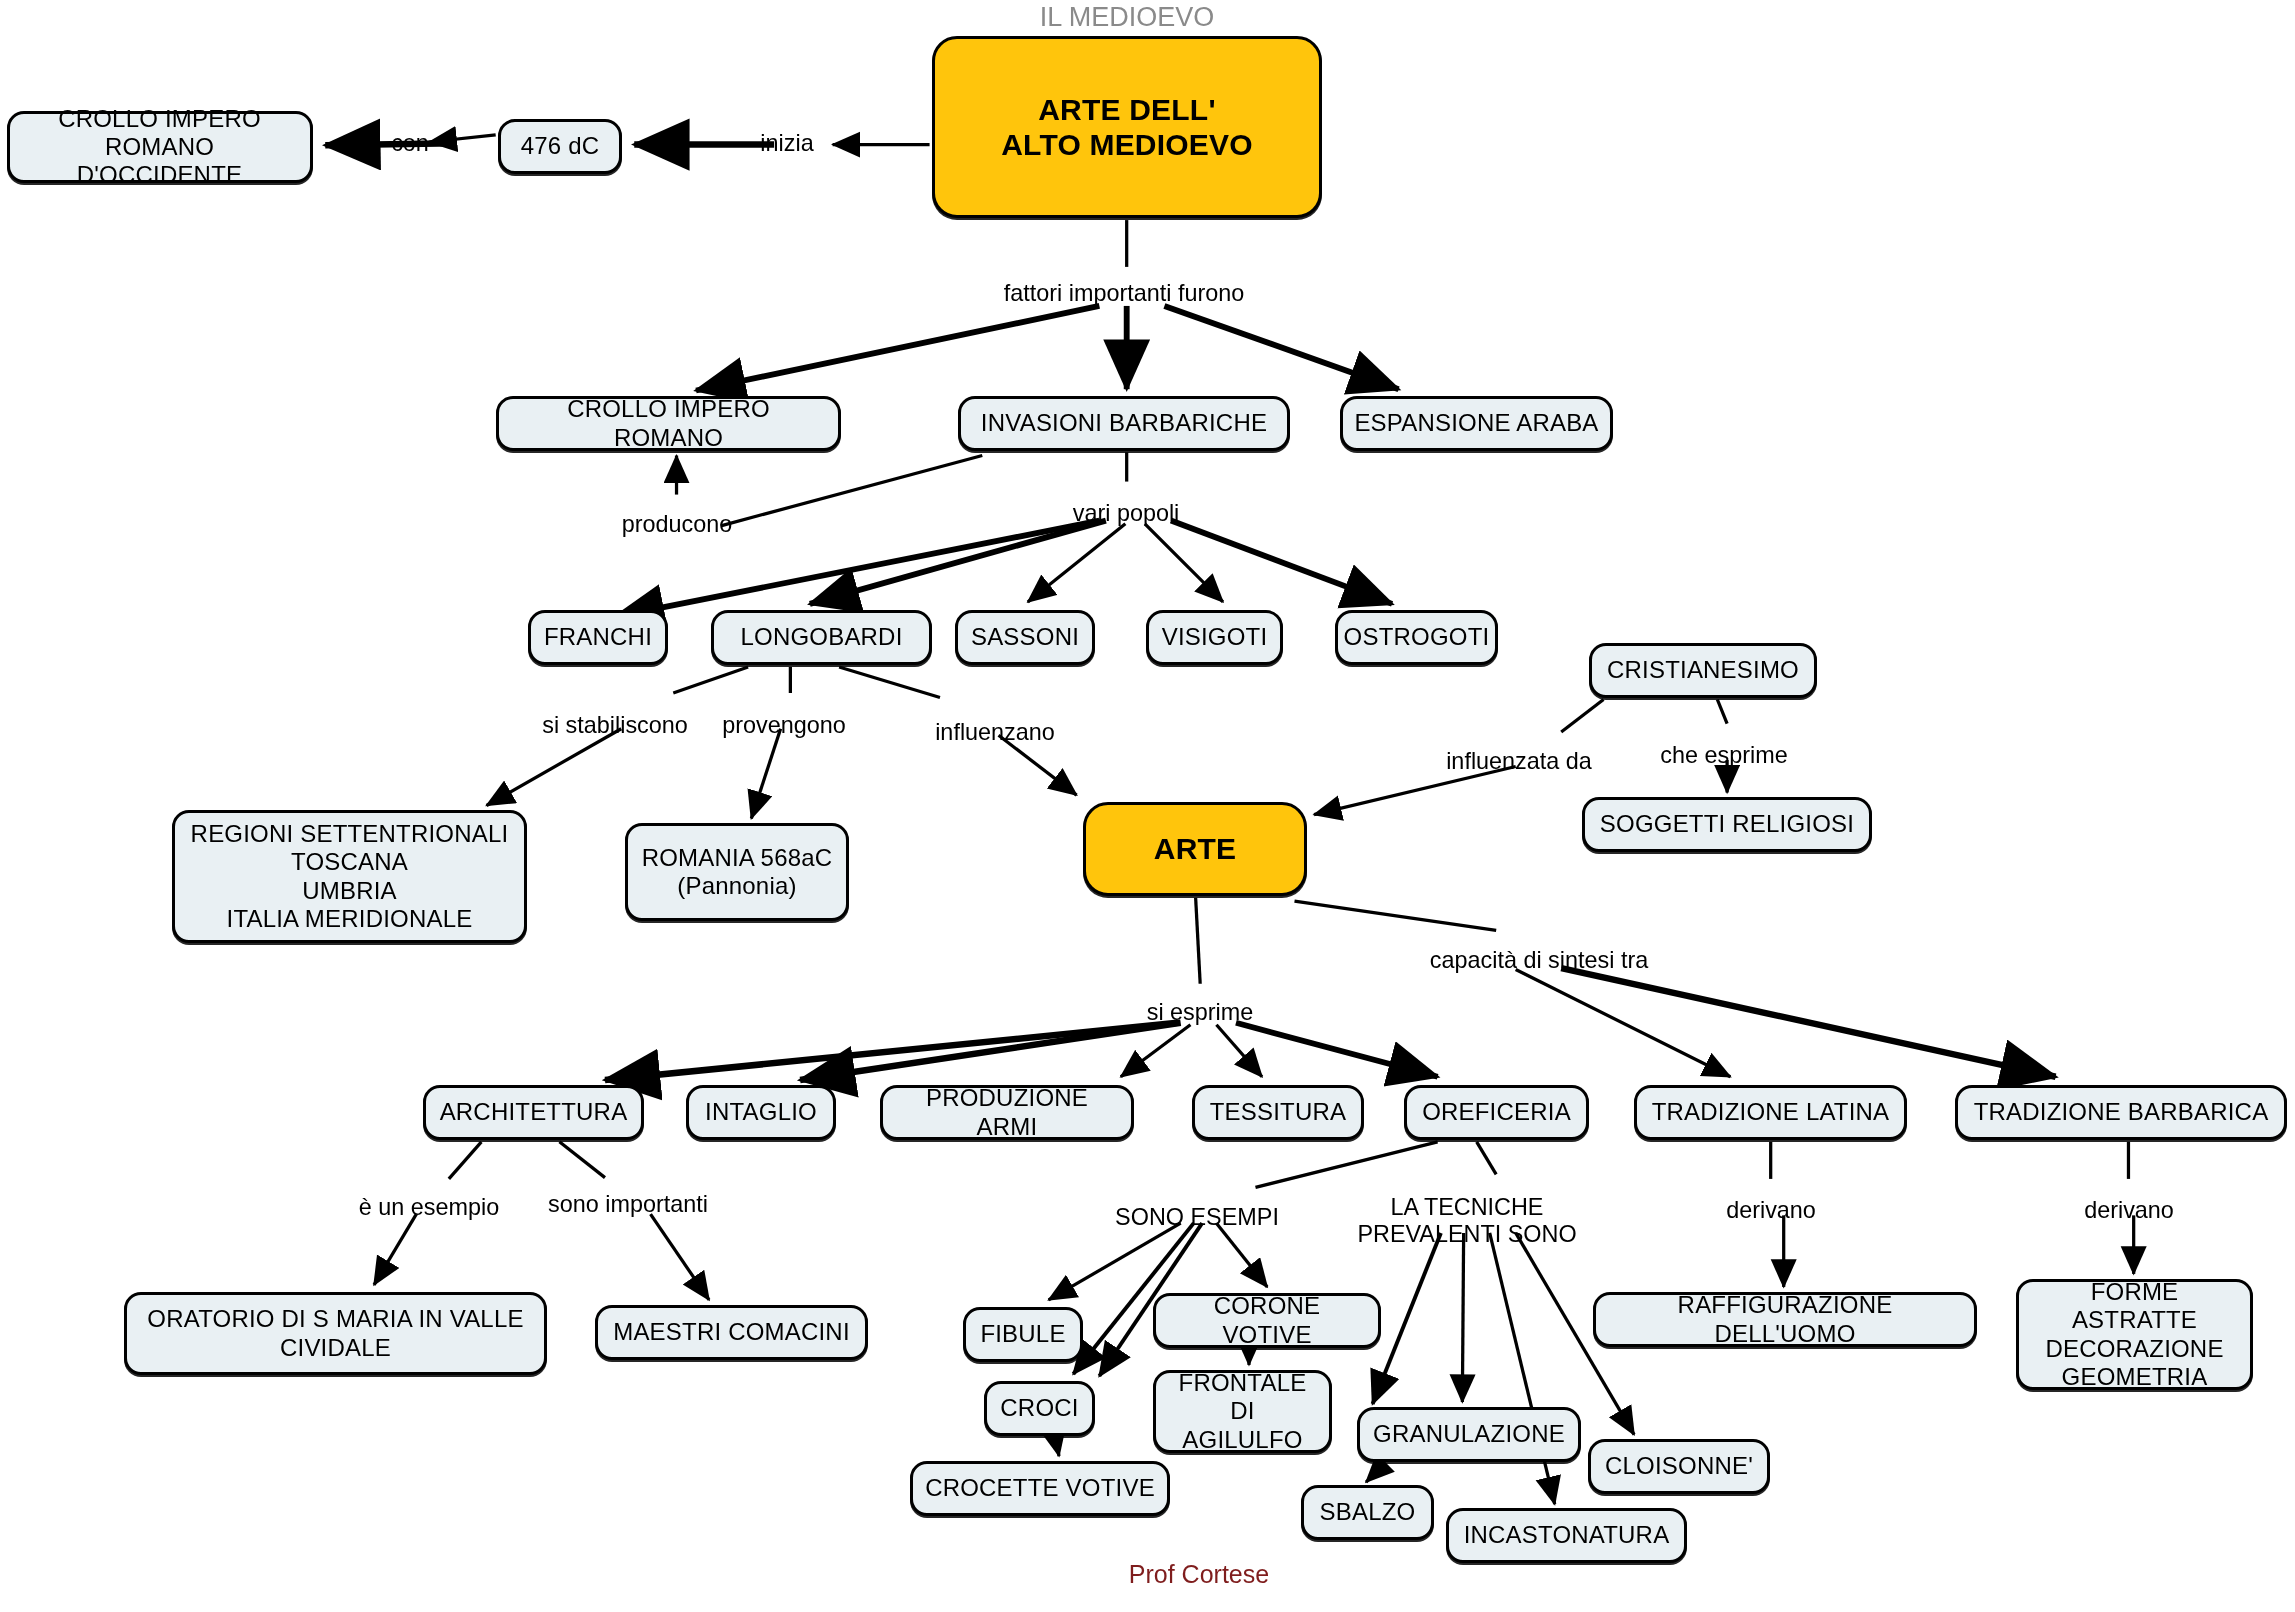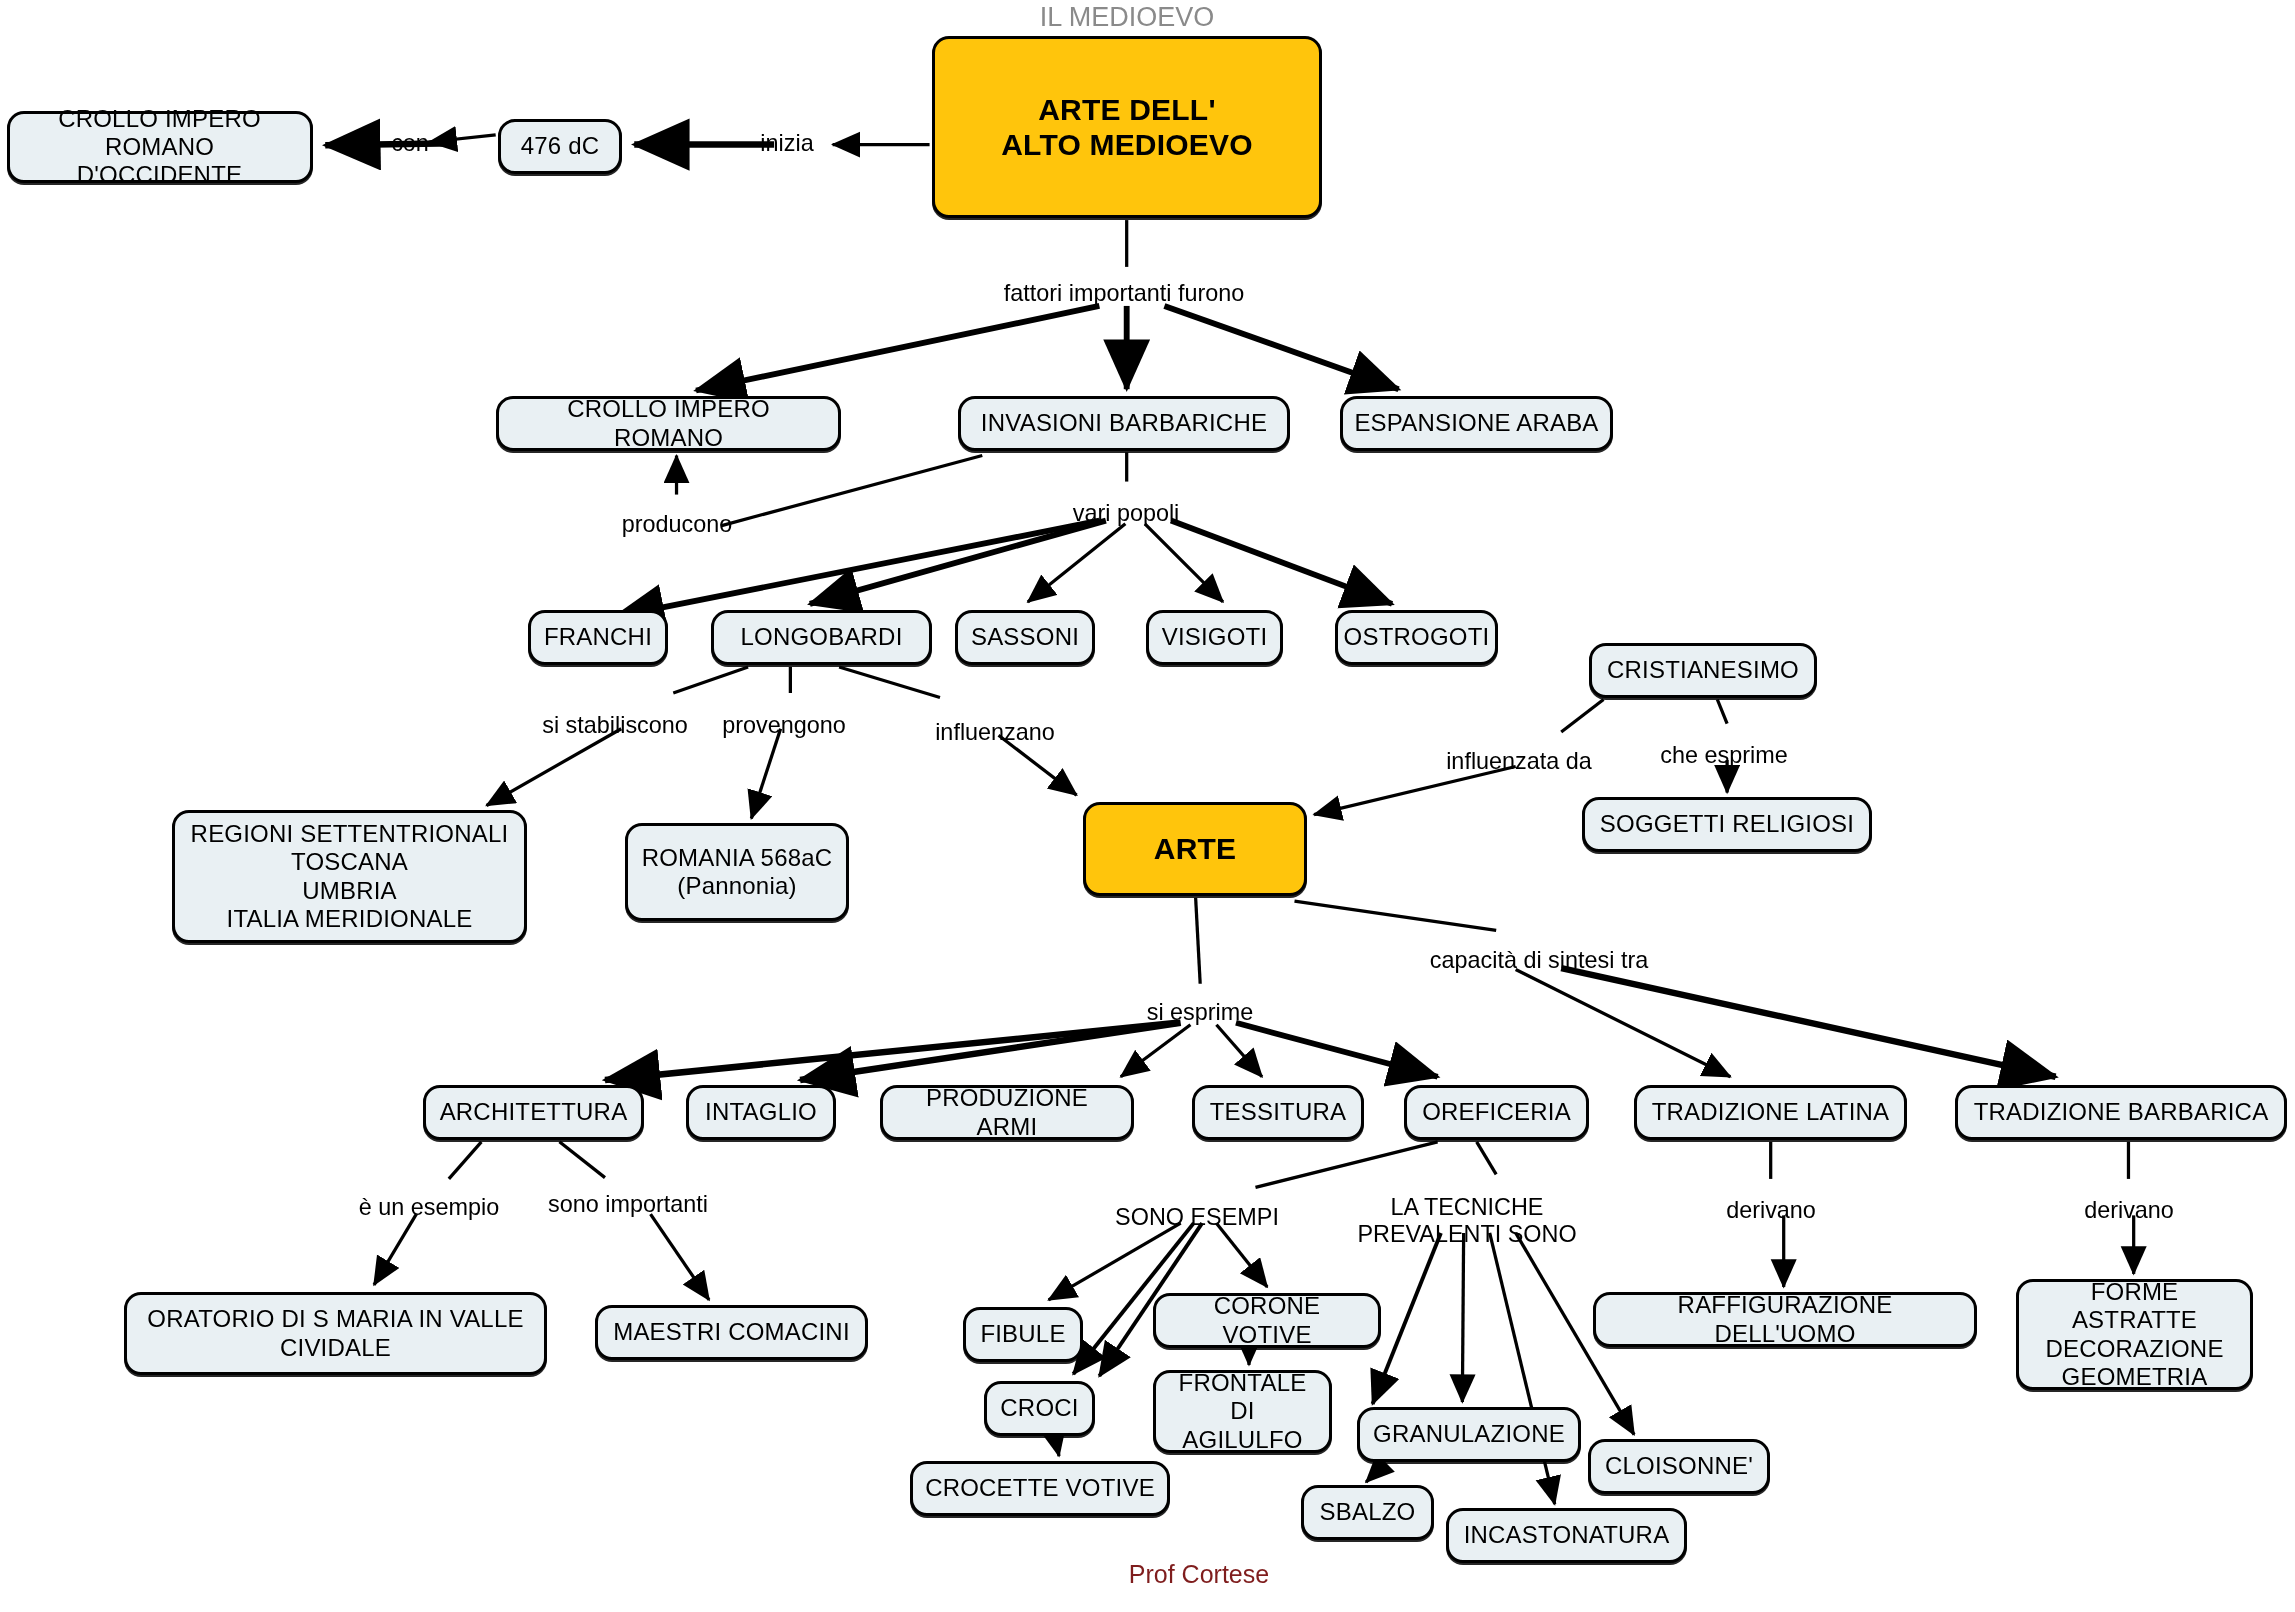--- a/index.html
+++ b/index.html
@@ -20,20 +20,21 @@
     font-size:24px;
     line-height:1.18;
     letter-spacing:0.2px;
     padding:2.6px 10.4px;
     white-space:pre-line;
     box-shadow:0 2px 0 rgba(0,0,0,0.85);
   }
   .node.accent{
     background:#FFC50C;
     font-weight:bold;
+    border-radius:25px;
   }
   .node.big{font-size:30px;}
   .linklabel{
     position:absolute;
     color:#000;
     font-size:23.4px;
     line-height:1.16;
     text-align:center;
     white-space:pre-line;
     transform:translateX(-50%);

